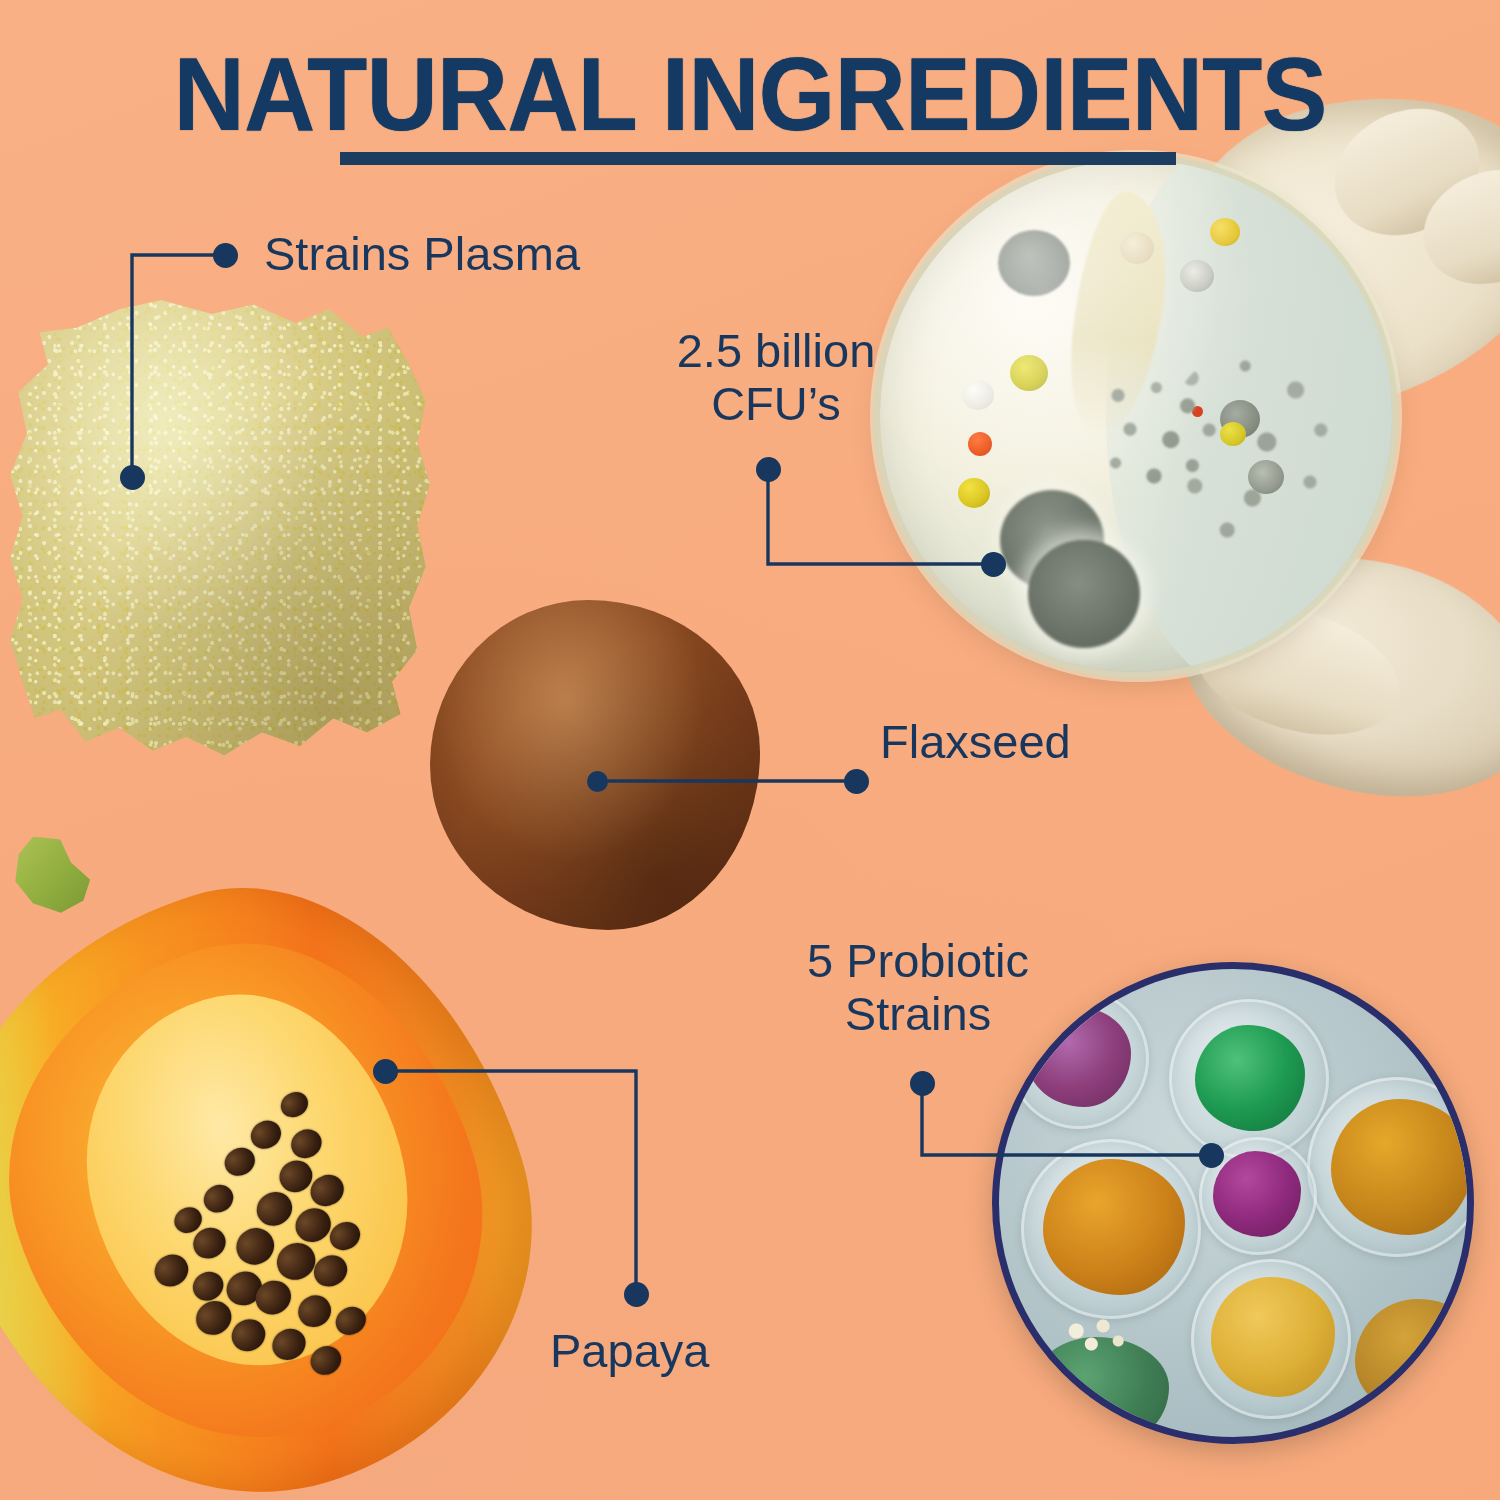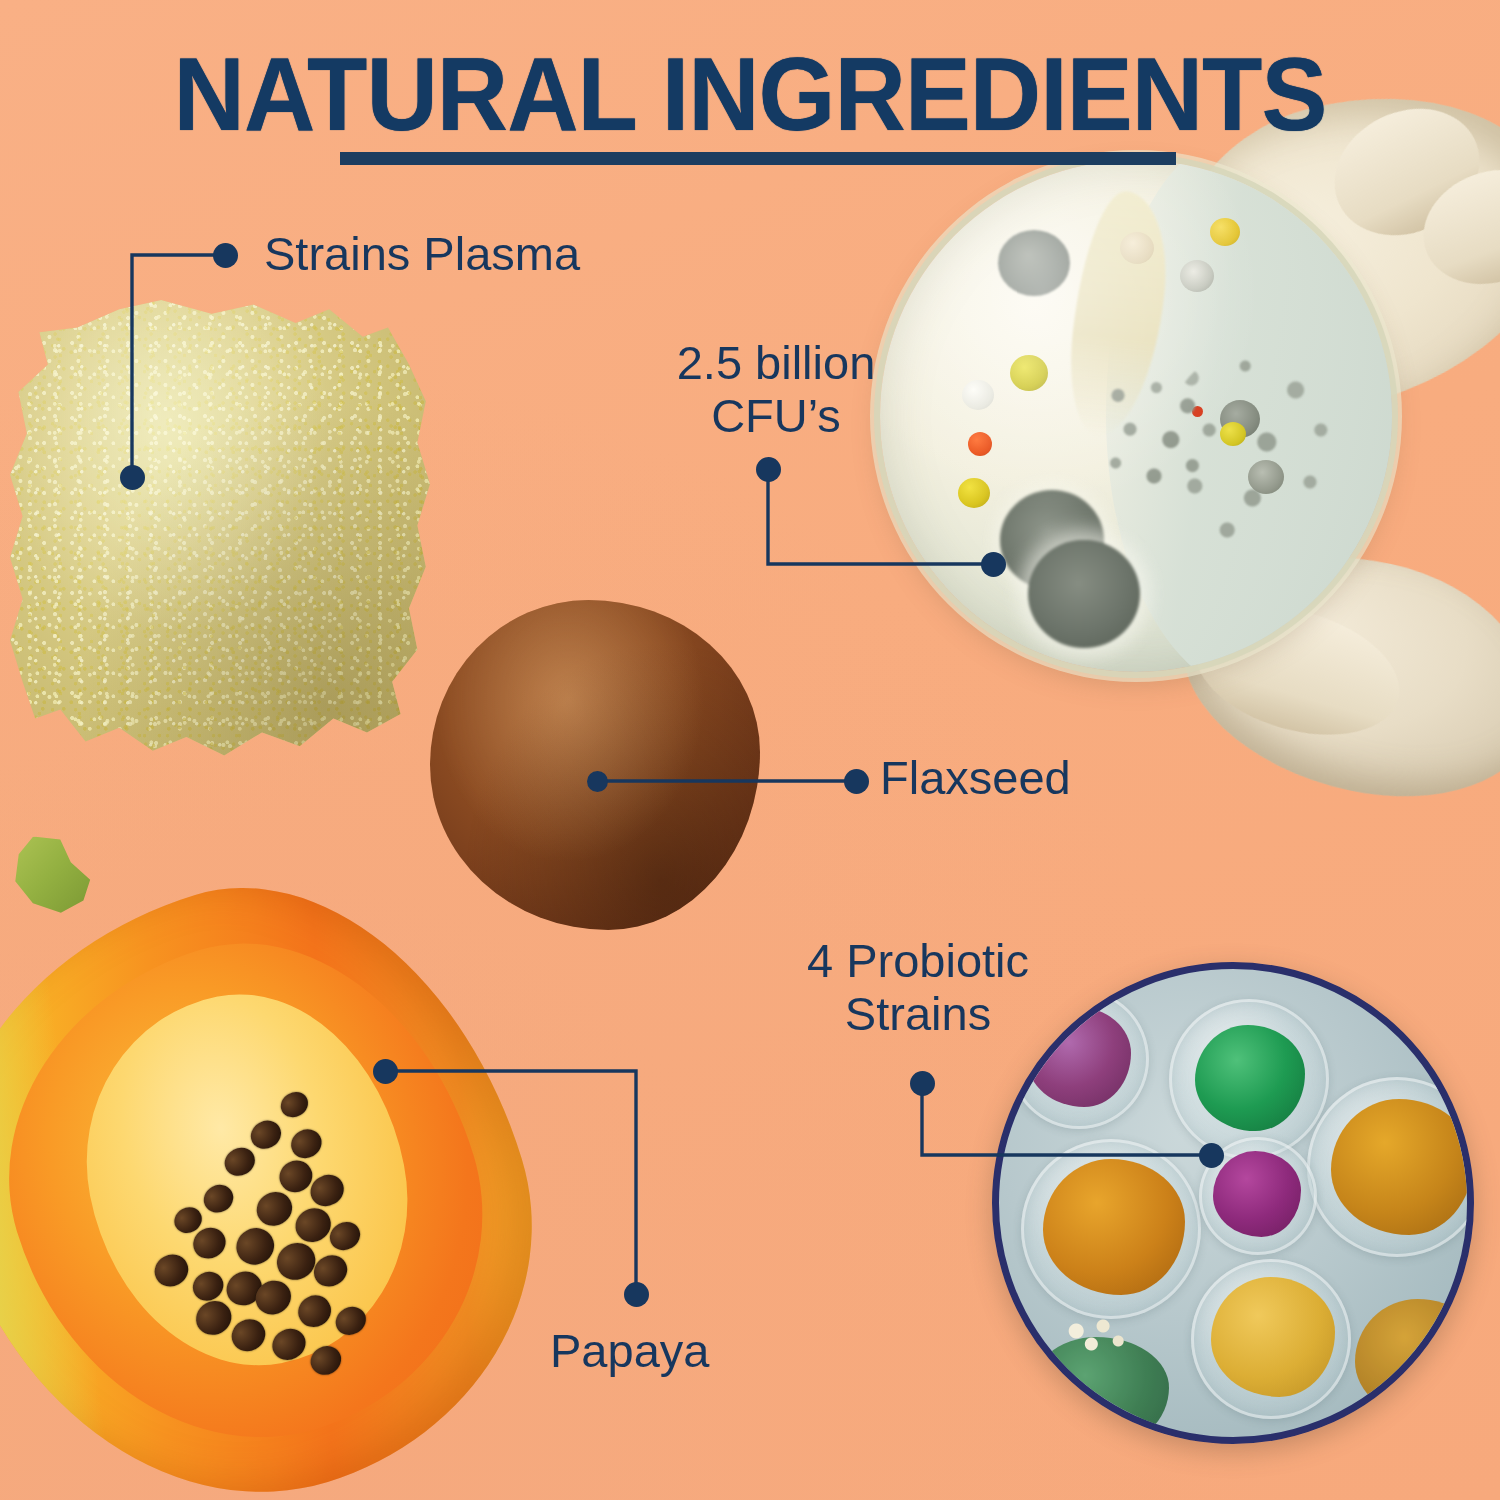--- a/index.html
+++ b/index.html
@@ -27,22 +27,22 @@
   #title-rule{position:absolute;left:340px;top:152px;width:836px;height:13px;
     background:#1C3D60;z-index:40;}
 
   
   .label{
     position:absolute;z-index:45;
     font-family:"Liberation Sans", sans-serif;
     color:#17375E;font-size:47px;line-height:1.12;white-space:pre-line;
   }
   #lbl-plasma{left:264px;top:228px;}
-  #lbl-cfu{left:656px;top:325px;text-align:center;width:240px;margin-top:12px;}
-  #lbl-flax{left:880px;top:752px;}
+  #lbl-cfu{left:656px;top:325px;text-align:center;width:240px;}
+  #lbl-flax{left:880px;top:716px;}
   #lbl-probiotic{left:782px;top:935px;text-align:center;width:272px;}
   #lbl-papaya{left:550px;top:1325px;}
 
   
   #leaders{position:absolute;left:0;top:0;width:1500px;height:1500px;z-index:42;}
 
   
   .obj{position:absolute;}
 
   
@@ -363,17 +363,17 @@
   <div class="dot" style="left:910px;top:1071px;"></div>
   <div class="dot" style="left:1199px;top:1143px;"></div>
 
   <div class="dot" style="left:373px;top:1059px;"></div>
   <div class="dot" style="left:624px;top:1282px;"></div>
 
   <div class="label" id="lbl-plasma">Strains Plasma</div>
   <div class="label" id="lbl-cfu">2.5 billion
 CFU’s</div>
   <div class="label" id="lbl-flax">Flaxseed</div>
-  <div class="label" id="lbl-probiotic">4 Probiotic
+  <div class="label" id="lbl-probiotic">5 Probiotic
 Strains</div>
   <div class="label" id="lbl-papaya">Papaya</div>
 
 </div>
 
 </body></html>

